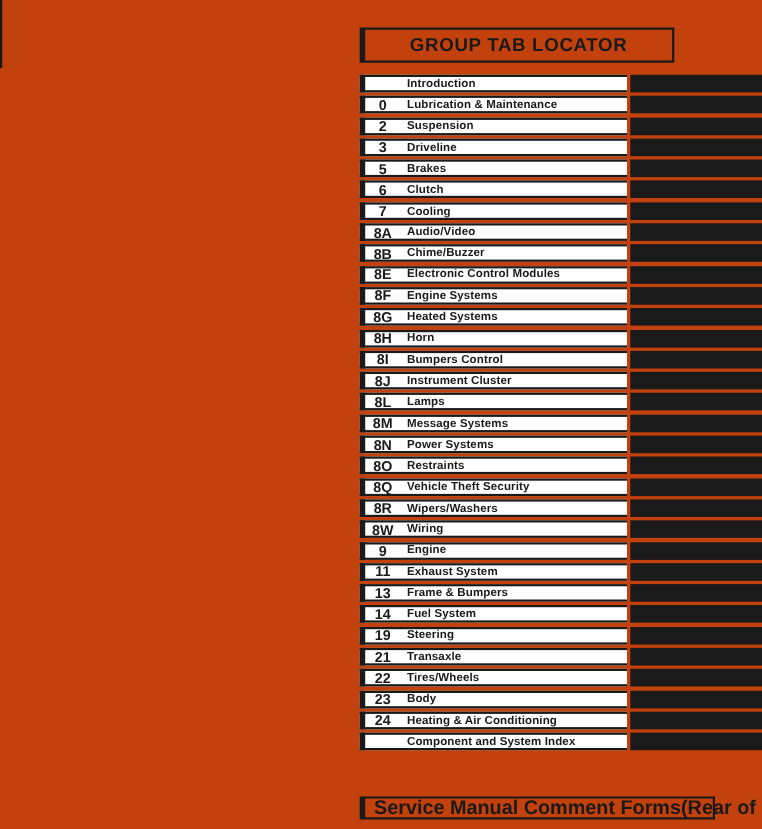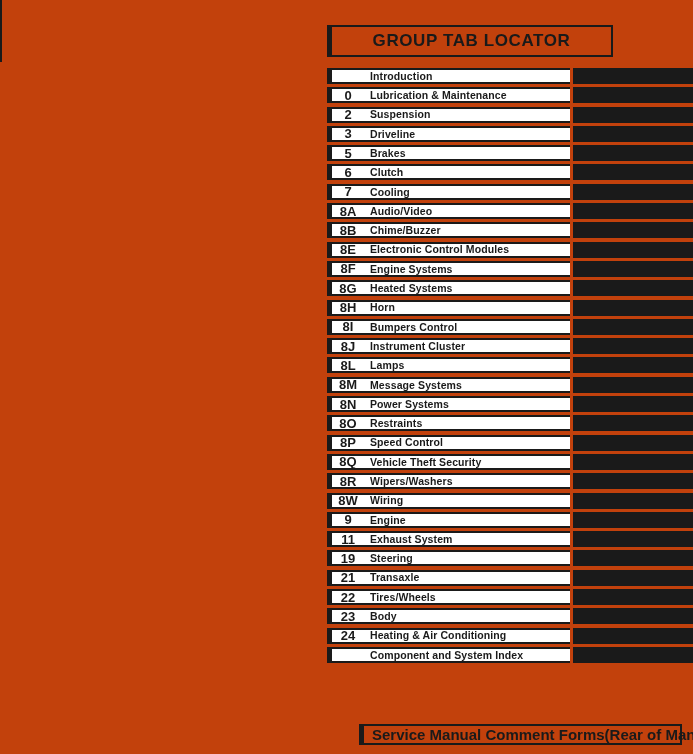--- a/index.html
+++ b/index.html
@@ -47,21 +47,21 @@
   .tabbar{
     position:absolute;left:246px;top:0;width:120px;height:16px;
     background:#1a1a1a;
   }
   .footer{
     position:absolute;left:327px;top:724px;width:323px;height:21px;
     box-sizing:border-box;
     border:2px solid #1a1a1a;border-left-width:5px;
     display:flex;align-items:center;justify-content:space-between;
     padding:0 8px;
-    font-weight:bold;font-size:15px;white-space:nowrap;margin-left:32px;
+    font-weight:bold;font-size:18px;white-space:nowrap;
   }
 </style>
 </head>
 <body>
 
 <div class="page">
 
   <div class="scan-line"></div>
 
   <div class="title-box">
@@ -214,27 +214,20 @@
     </div>
 
     <div class="row">
       <div class="rowbox">
         <span class="code">8O</span>
         <span class="label">Restraints</span>
       </div>
       <div class="tabbar"></div>
     </div>
 
-    <div class="row">
-      <div class="rowbox">
-        <span class="code">8P</span>
-        <span class="label">Speed Control</span>
-      </div>
-      <div class="tabbar"></div>
-    </div>
 
     <div class="row">
       <div class="rowbox">
         <span class="code">8Q</span>
         <span class="label">Vehicle Theft Security</span>
       </div>
       <div class="tabbar"></div>
     </div>
 
     <div class="row">
@@ -262,21 +255,35 @@
     </div>
 
     <div class="row">
       <div class="rowbox">
         <span class="code">11</span>
         <span class="label">Exhaust System</span>
       </div>
       <div class="tabbar"></div>
     </div>
 
-
+    <div class="row">
+      <div class="rowbox">
+        <span class="code">13</span>
+        <span class="label">Frame &amp; Bumpers</span>
+      </div>
+      <div class="tabbar"></div>
+    </div>
+
+    <div class="row">
+      <div class="rowbox">
+        <span class="code">14</span>
+        <span class="label">Fuel System</span>
+      </div>
+      <div class="tabbar"></div>
+    </div>
 
     <div class="row">
       <div class="rowbox">
         <span class="code">19</span>
         <span class="label">Steering</span>
       </div>
       <div class="tabbar"></div>
     </div>
 
     <div class="row">

